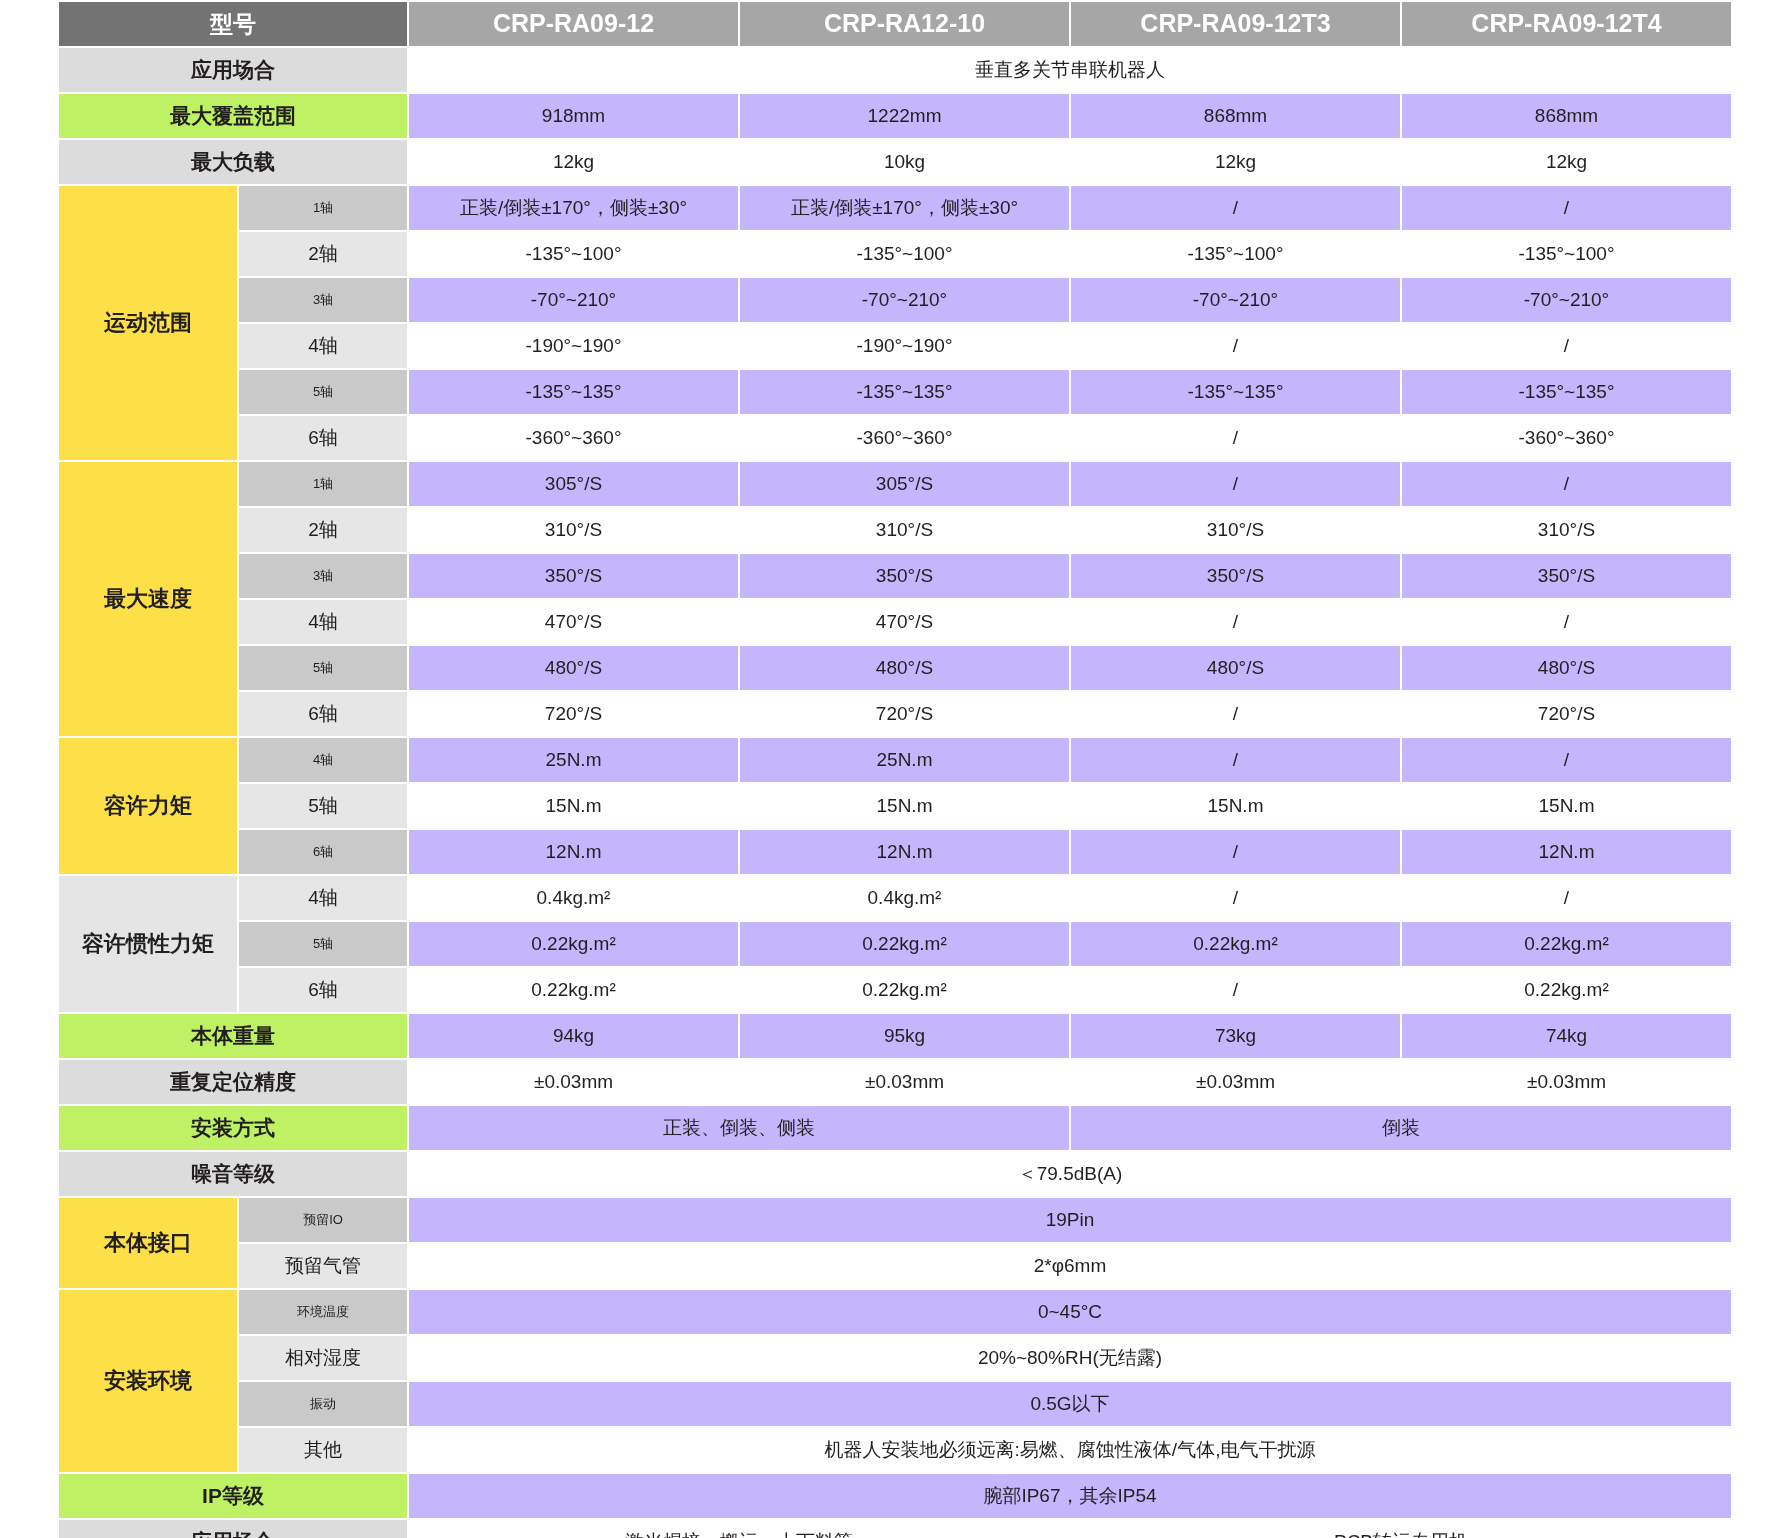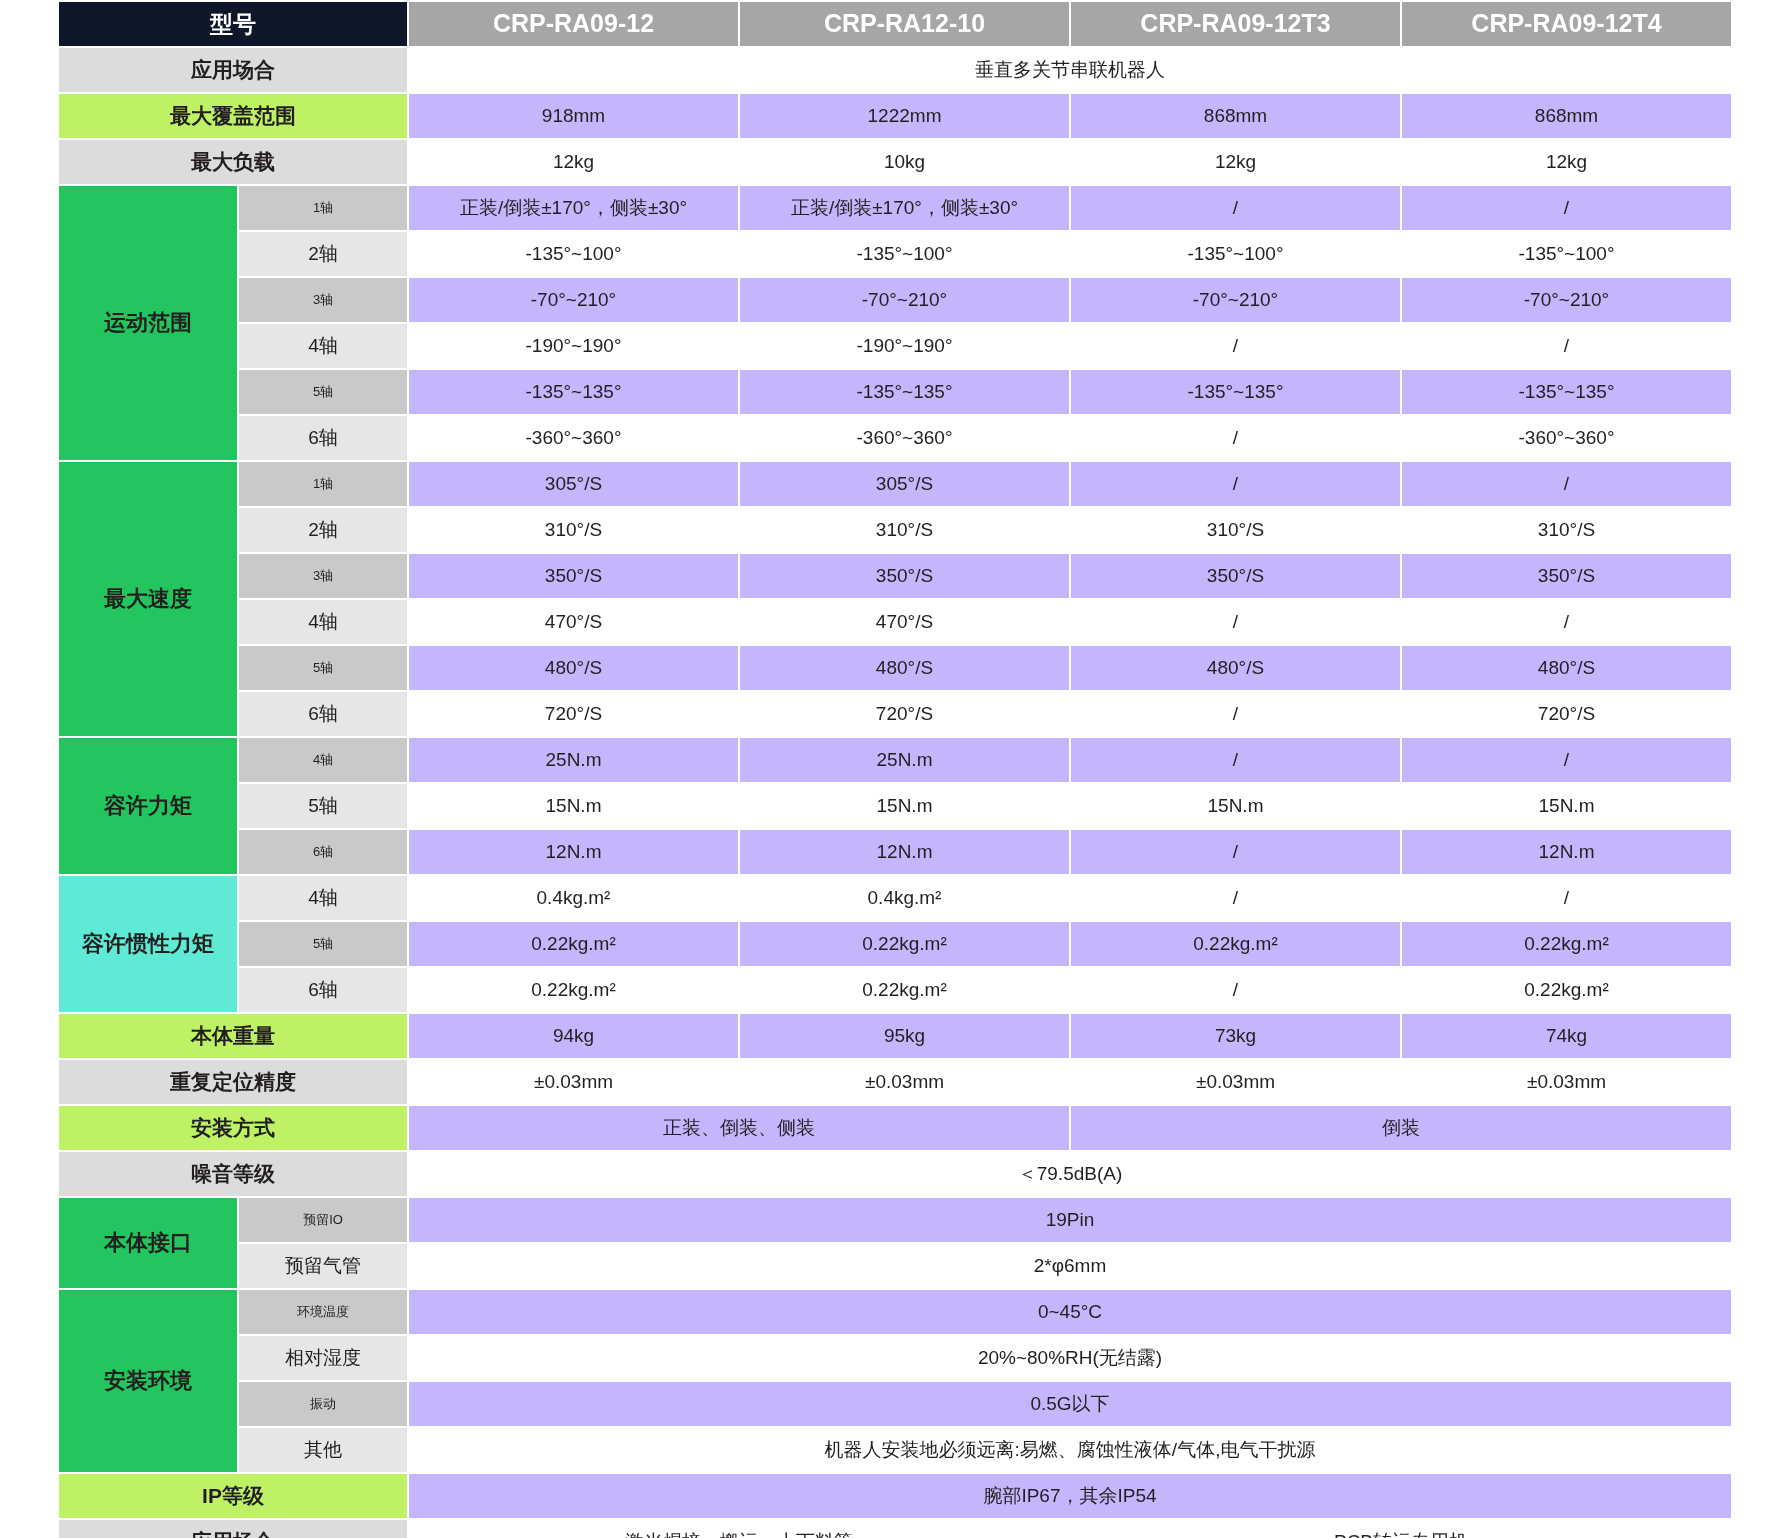--- a/index.html
+++ b/index.html
@@ -33,21 +33,21 @@
     height: 44px;
     line-height: 1.25;
   }
   
   col.c-lab1 { width: 180px; }
   col.c-lab2 { width: 170px; }
   col.c-val  { width: 331px; }
 
   
   .hdr-model {
-    background: #0f172a;
+    background: #737373;
     color: #ffffff;
     font-weight: bold;
     font-size: 23px;
     height: 52px;
   }
   .hdr-col {
     background: #a6a6a6;
     color: #ffffff;
     font-weight: bold;
     font-size: 25px;
@@ -59,26 +59,26 @@
     background: #bef264;
     font-weight: bold;
     font-size: 21px;
   }
   .lab-light {
     background: #dcdcdc;
     font-weight: bold;
     font-size: 21px;
   }
   .grp-dark {
-    background: #22c55e;
+    background: #fde047;
     font-weight: bold;
     font-size: 22px;
   }
   .grp-light {
-    background: #5eead4;
+    background: #e5e5e5;
     font-weight: bold;
     font-size: 22px;
   }
   .sub-dark {
     background: #c9c9c9;
     font-size: 13px;
   }
   .sub-light {
     background: #e6e6e6;
     font-size: 19px;

